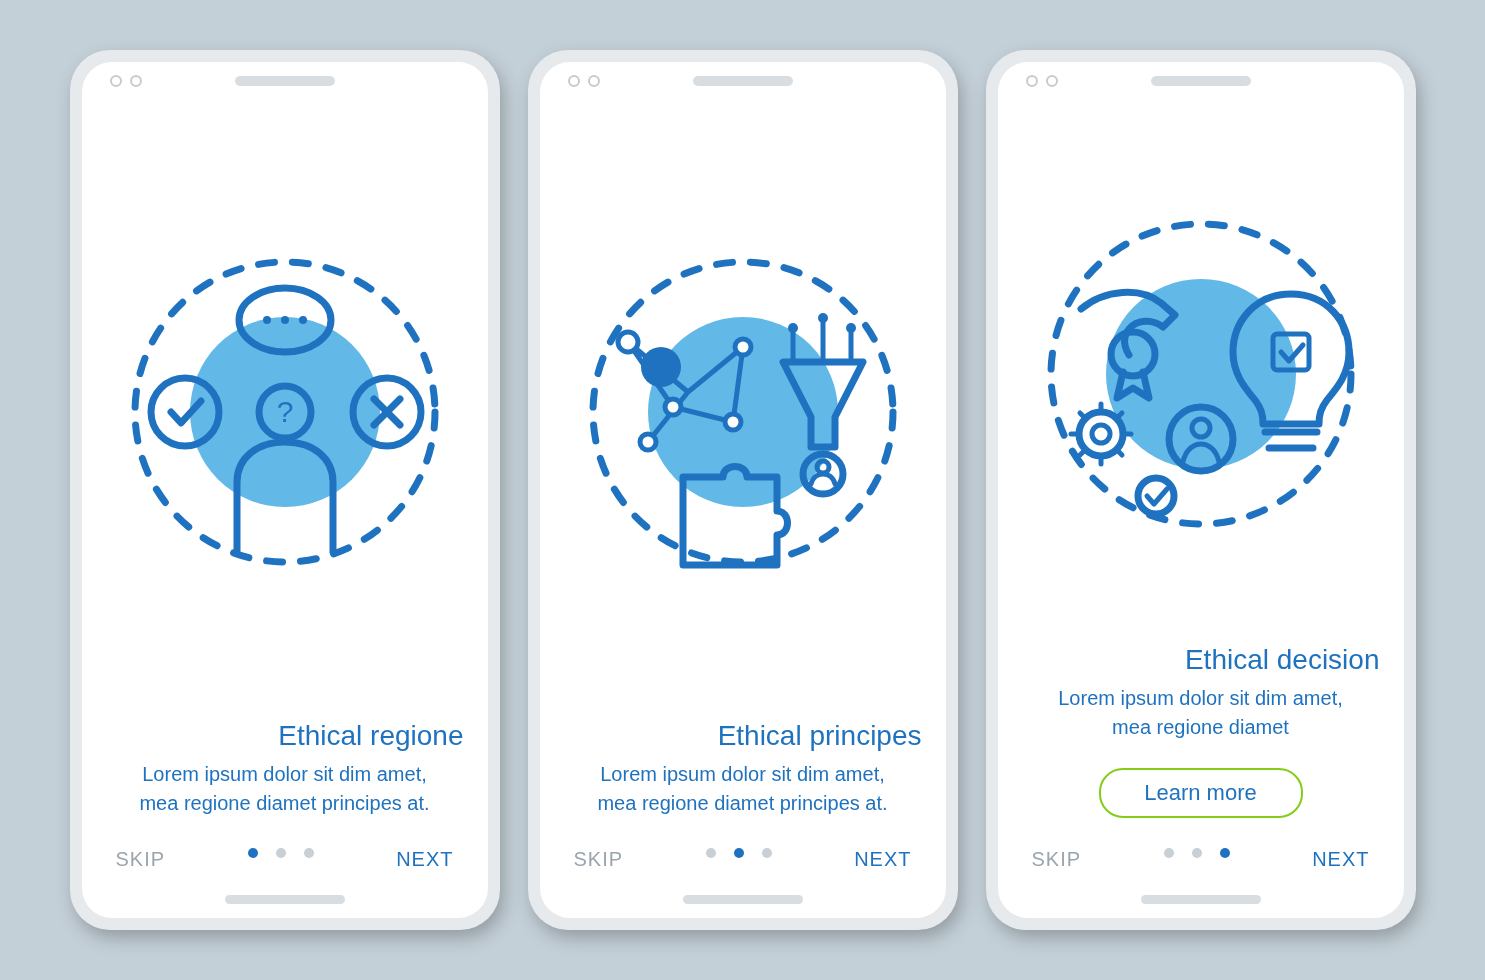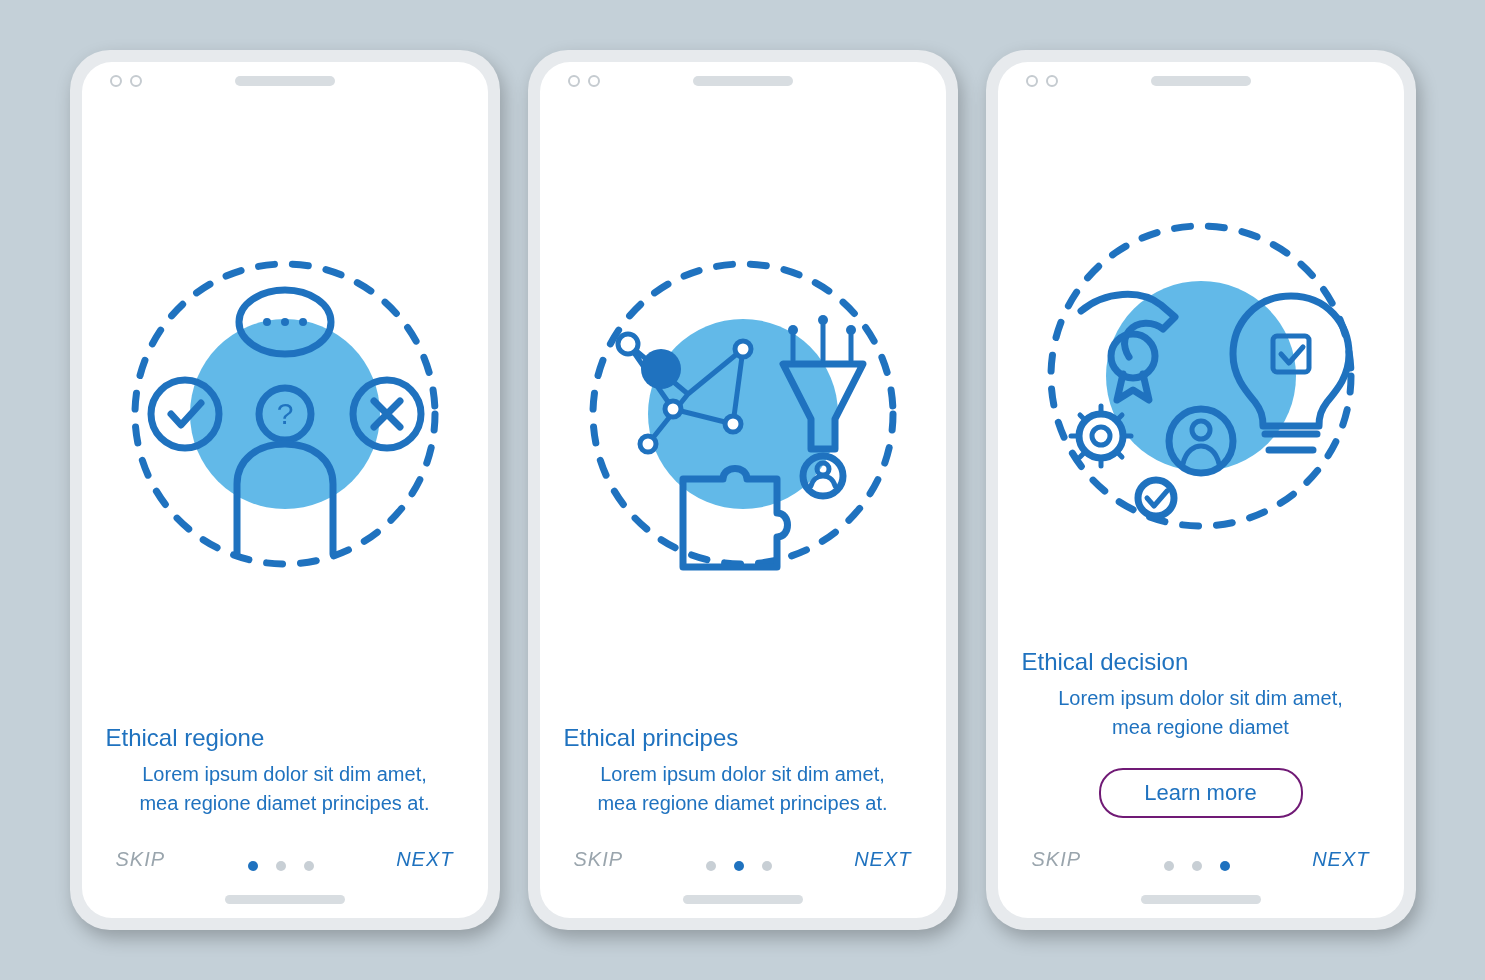--- a/index.html
+++ b/index.html
@@ -20,26 +20,26 @@
   width:100%;height:100%;background:#fff;border-radius:30px;
   display:flex;flex-direction:column;box-sizing:border-box;
   position:relative;
 }
 .status{display:flex;align-items:center;justify-content:center;padding:14px 0 6px;position:relative;}
 .dots{position:absolute;left:28px;display:flex;gap:8px;}
 .dots span{width:8px;height:8px;border:2px solid #c5cbd0;border-radius:50%;}
 .speaker{width:100px;height:10px;background:#d8dde1;border-radius:6px;}
 .illus{flex:1;display:flex;align-items:center;justify-content:center;padding:24px 30px 0;}
 .illus svg{width:100%;max-width:320px;}
-.title{color:#1f72bf;text-align:left;font-size:24px;padding:12px 24px 8px;}
+.title{color:#1f72bf;text-align:right;font-size:28px;padding:12px 24px 8px;}
 .body{color:#1f72bf;text-align:center;font-size:20px;line-height:1.45;padding:0 56px;}
-.learn{color:#1f72bf;border:2px solid #701a75;border-radius:24px;
+.learn{color:#1f72bf;border:2px solid #84cc16;border-radius:24px;
   width:200px;height:46px;margin:26px auto 0;display:flex;align-items:center;justify-content:center;
   font-size:22px;}
-.nav{display:flex;align-items:flex-end;justify-content:space-between;padding:30px 34px 14px;color:#1f72bf;font-size:20px;letter-spacing:1px;font-style:italic;}
+.nav{display:flex;align-items:flex-start;justify-content:space-between;padding:30px 34px 14px;color:#1f72bf;font-size:20px;letter-spacing:1px;}
 .skip{color:#9aa5ad;}
 .pager{display:flex;gap:18px;}
 .pager span{width:10px;height:10px;border-radius:50%;background:#c8cfd5;}
 .pager span.a{background:#1f72bf;}
 .home{width:120px;height:9px;background:#d8dde1;border-radius:5px;margin:10px auto 14px;}
 .st{stroke:#1f72bf;stroke-width:7;fill:none;stroke-linecap:round;stroke-linejoin:round;}
 .tn{stroke:#1f72bf;stroke-width:5;fill:none;stroke-linecap:round;stroke-linejoin:round;}
 .bg{fill:#62b9e8;}
 .fb{fill:#1f72bf;}
 </style>

